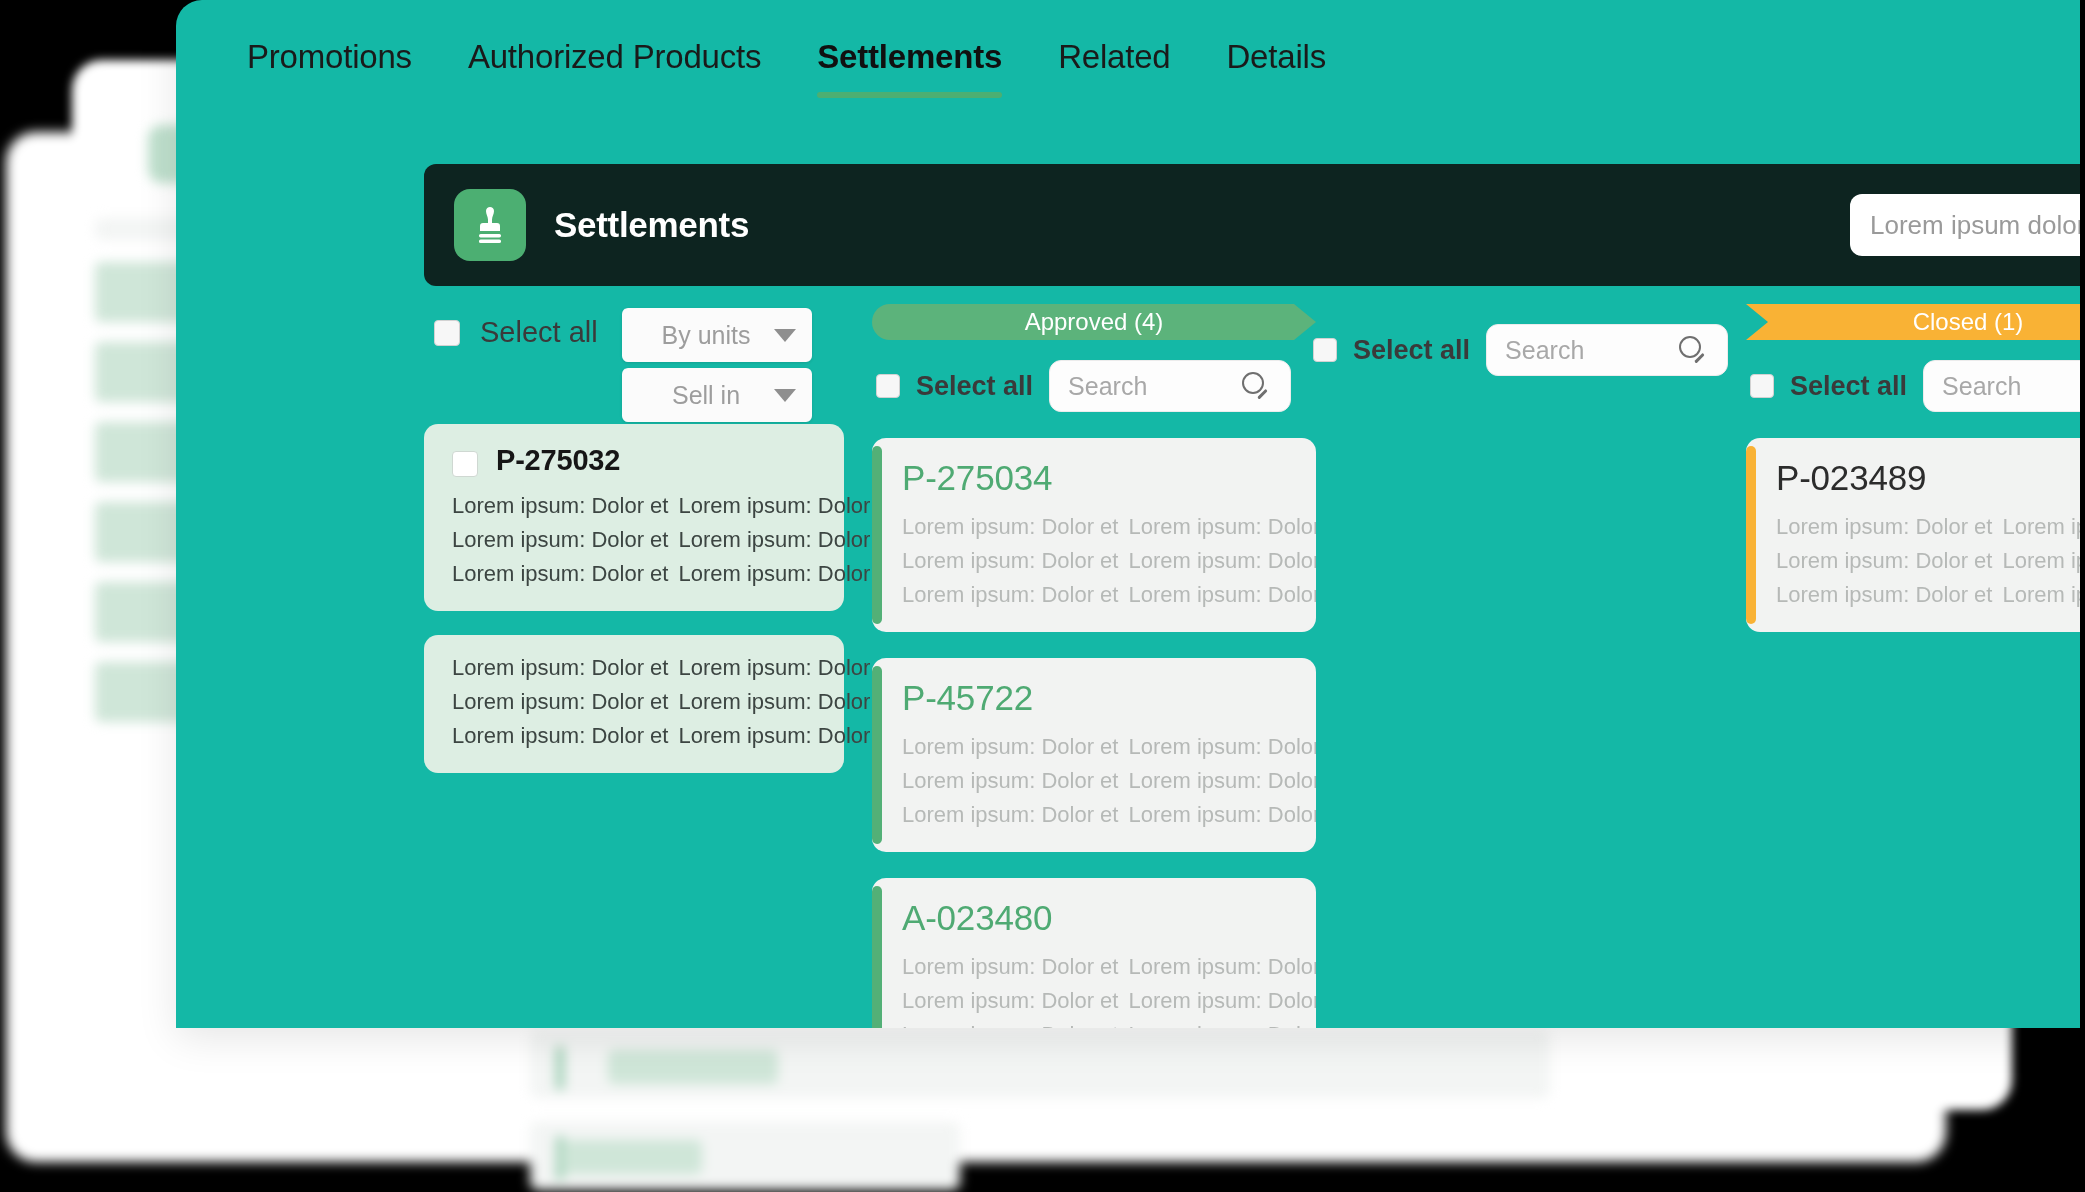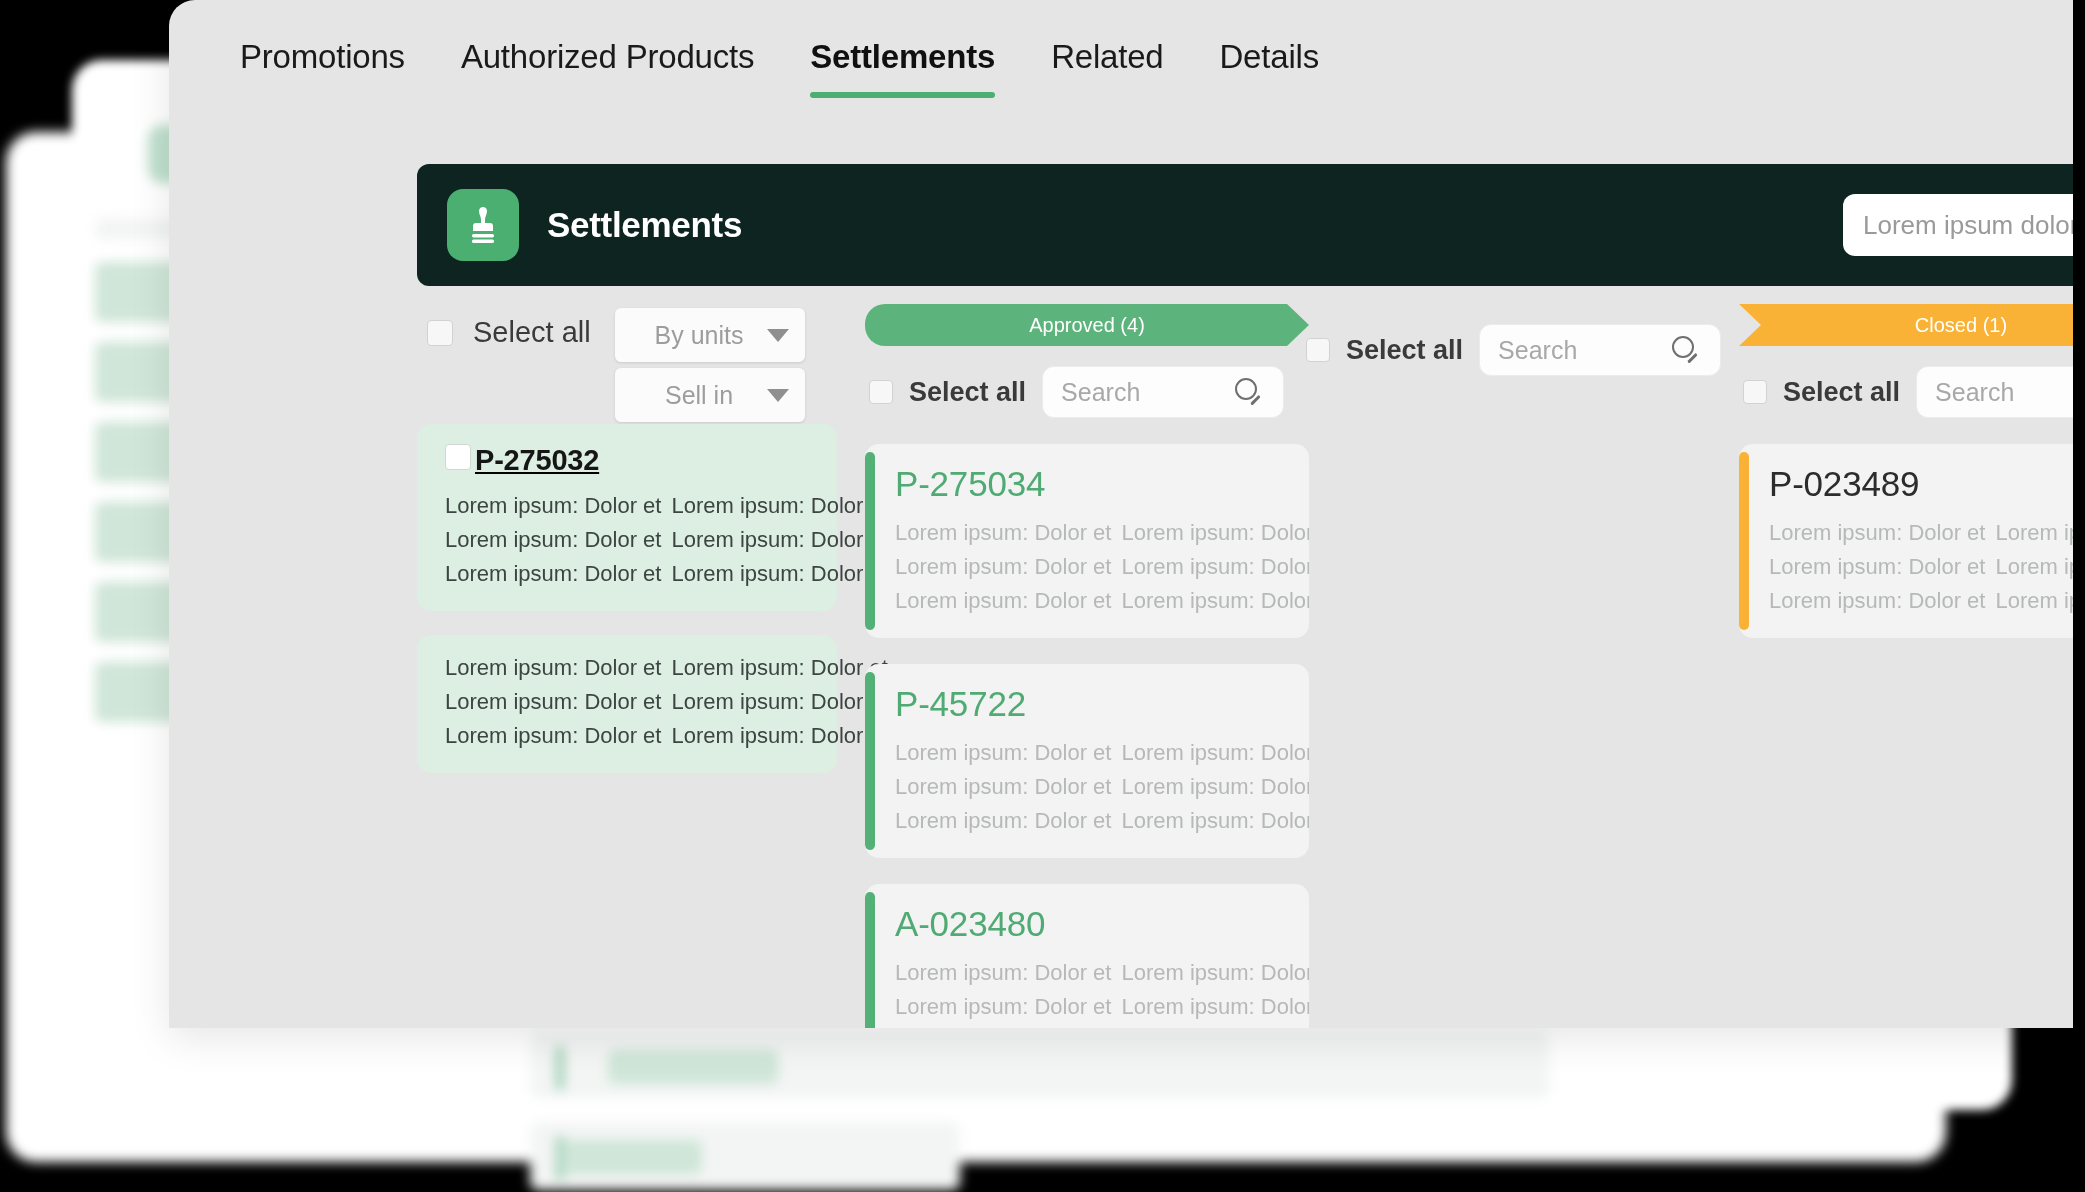--- a/index.html
+++ b/index.html
@@ -61,25 +61,25 @@
   }
   .bg-icon {
     position: absolute;
     background: #bfe0cd;
     border-radius: 14px;
   }
 
   
   #main-panel {
     position: absolute;
-    left: 169px;
+    left: 176px;
     top: 0px;
     width: 1904px;
     height: 1028px;
-    background: #e5e5e5;
+    background: #14b8a6;
     border-top-left-radius: 26px;
     box-shadow: 0 10px 40px rgba(0,0,0,0.10);
     overflow: hidden;
   }
 
   
   #tab-bar {
     position: absolute;
     left: 0;
     top: 30px;
@@ -249,26 +249,26 @@
   .status-col {
     position: absolute;
     top: 304px;
   }
   #col-approved { left: 696px;  width: 444px; }
   #col-rejected { left: 1133px; width: 444px; }
   #col-closed   { left: 1570px; width: 444px; }
 
   .chevron-bar {
     position: relative;
-    height: 42px;
+    height: 36px;
     display: flex;
     align-items: center;
     justify-content: center;
     color: #ffffff;
-    font-size: 20px;
+    font-size: 24px;
     cursor: pointer;
     clip-path: polygon(0 0, calc(100% - 22px) 0, 100% 50%, calc(100% - 22px) 100%, 0 100%, 22px 50%);
   }
   #bar-approved { background: #5cb37b; border-radius: 20px 0 0 20px;
     clip-path: polygon(0 0, calc(100% - 22px) 0, 100% 50%, calc(100% - 22px) 100%, 0 100%); }
   #bar-rejected { background: #f86f63; }
   #bar-closed   { background: #f9b235;
     clip-path: polygon(0 0, calc(100% - 22px) 0, 100% 50%, calc(100% - 22px) 100%, 0 100%, 22px 50%); }
 
   .col-filter-row {
@@ -352,24 +352,23 @@
     width: 420px;
   }
   .gcard {
     background: #ddeee3;
     border-radius: 14px;
     padding: 20px 24px 24px 28px;
     margin-bottom: 24px;
   }
   .gcard .ghead {
     display: flex;
-    align-items: flex-start;
-    gap: 4px;
+    align-items: flex-end;
+    gap: 18px;
     margin-bottom: 16px;
-    text-decoration: underline;
   }
   .gcard .gid {
     font-size: 29px;
     font-weight: bold;
     color: #161616;
     letter-spacing: -0.2px;
   }
   .gcard .cbox {
     background: #ffffff;
     border-color: #cfd8d2;

